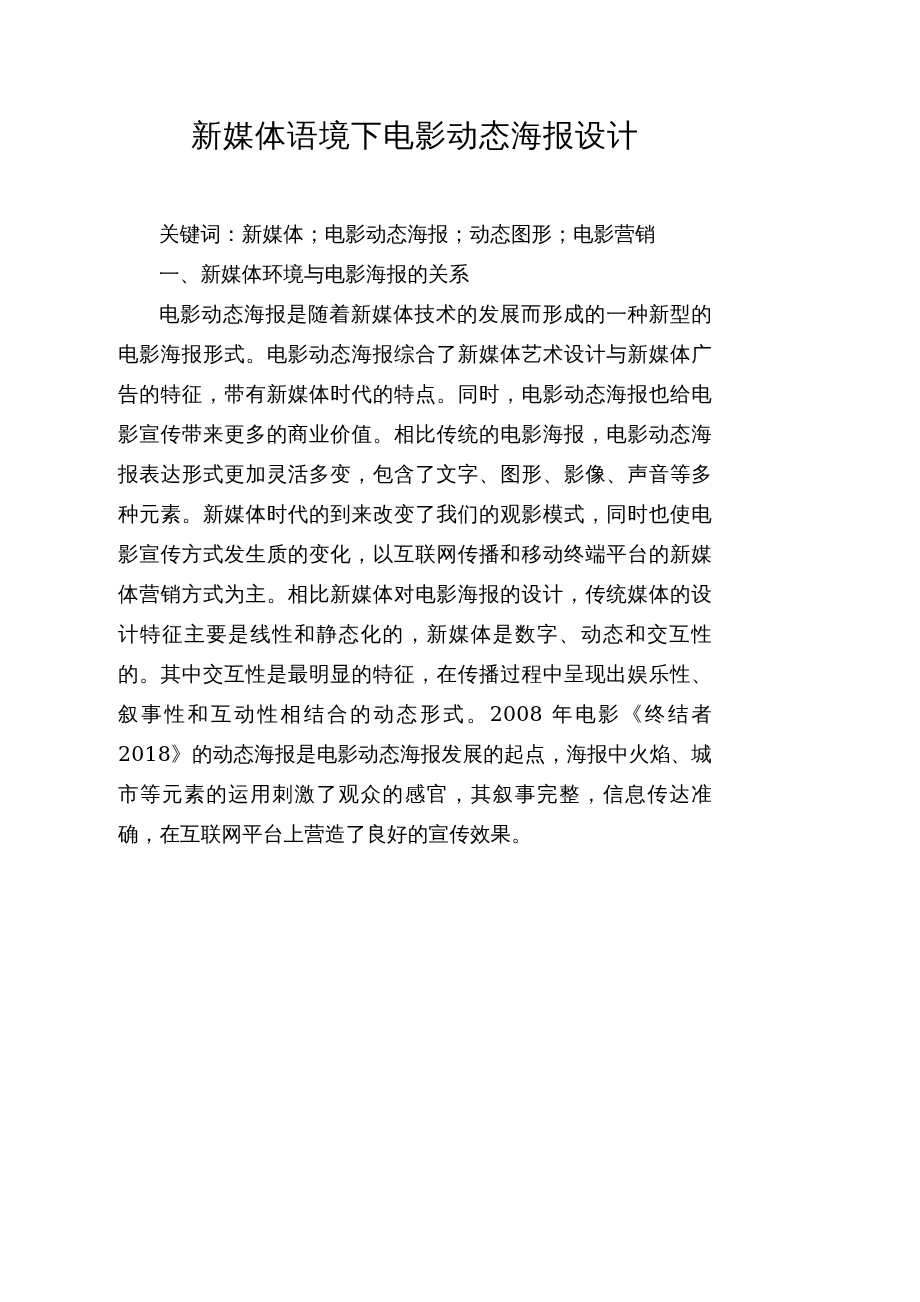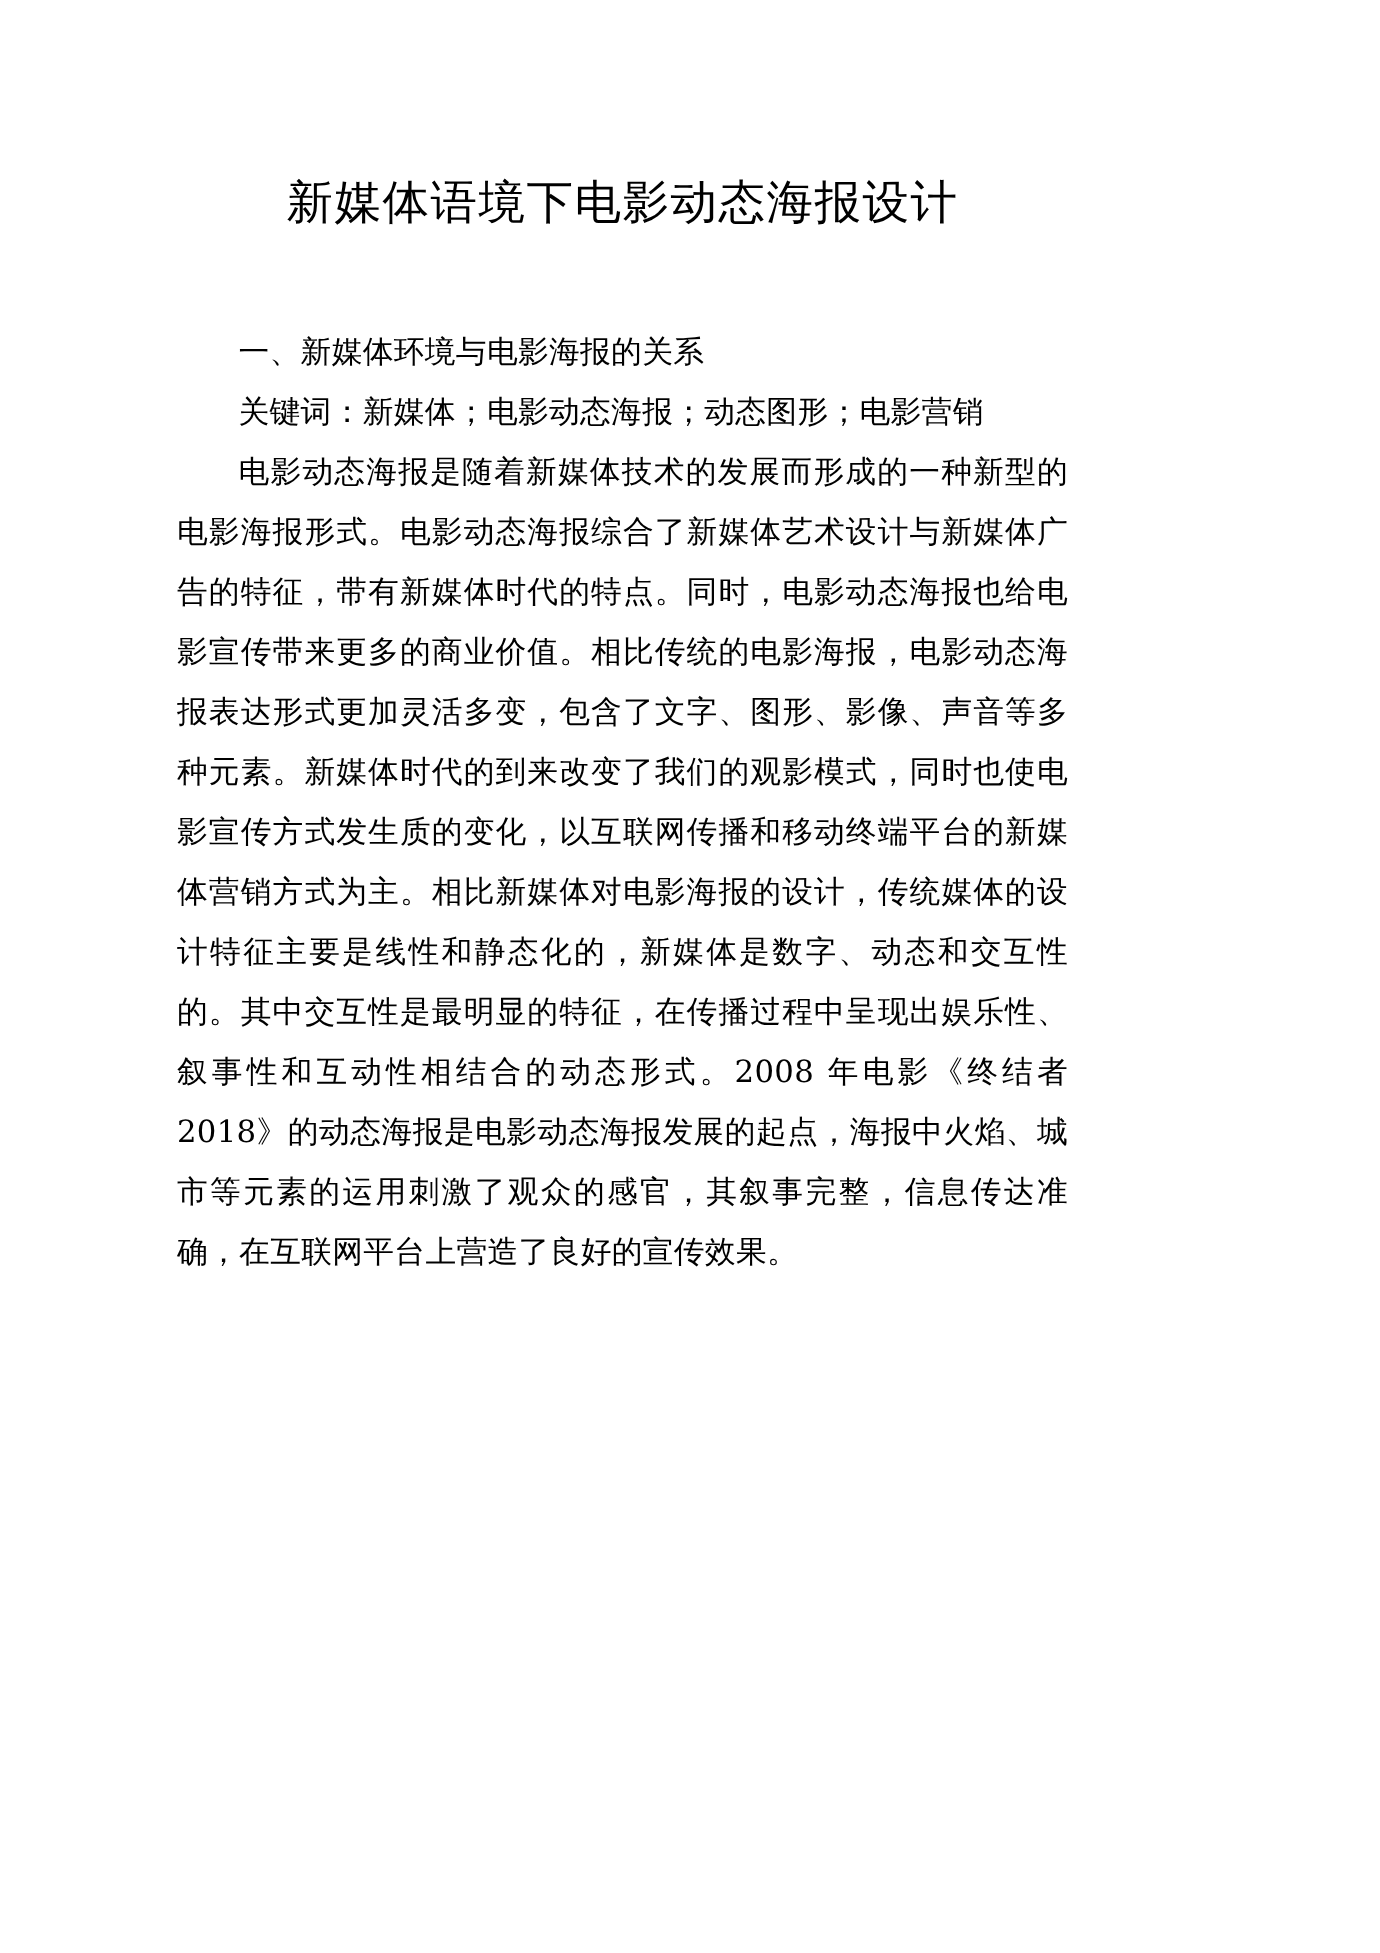--- a/index.html
+++ b/index.html
@@ -46,18 +46,18 @@
   }
 </style>
 </head>
 <body>
 
 <div class="page">
 
   <h1 class="doc-title">新媒体语境下电影动态海报设计</h1>
 
   <div class="body-block">
+    <p class="para">关键词：新媒体；电影动态海报；动态图形；电影营销</p>
     <p class="para">一、新媒体环境与电影海报的关系</p>
-    <p class="para">关键词：新媒体；电影动态海报；动态图形；电影营销</p>
     <p class="para">电影动态海报是随着新媒体技术的发展而形成的一种新型的电影海报形式。电影动态海报综合了新媒体艺术设计与新媒体广告的特征，带有新媒体时代的特点。同时，电影动态海报也给电影宣传带来更多的商业价值。相比传统的电影海报，电影动态海报表达形式更加灵活多变，包含了文字、图形、影像、声音等多种元素。新媒体时代的到来改变了我们的观影模式，同时也使电影宣传方式发生质的变化，以互联网传播和移动终端平台的新媒体营销方式为主。相比新媒体对电影海报的设计，传统媒体的设计特征主要是线性和静态化的，新媒体是数字、动态和交互性的。其中交互性是最明显的特征，在传播过程中呈现出娱乐性、叙事性和互动性相结合的动态形式。2008 年电影《终结者 2018》的动态海报是电影动态海报发展的起点，海报中火焰、城市等元素的运用刺激了观众的感官，其叙事完整，信息传达准确，在互联网平台上营造了良好的宣传效果。</p>
   </div>
 
 </div>
 
 </body></html>

